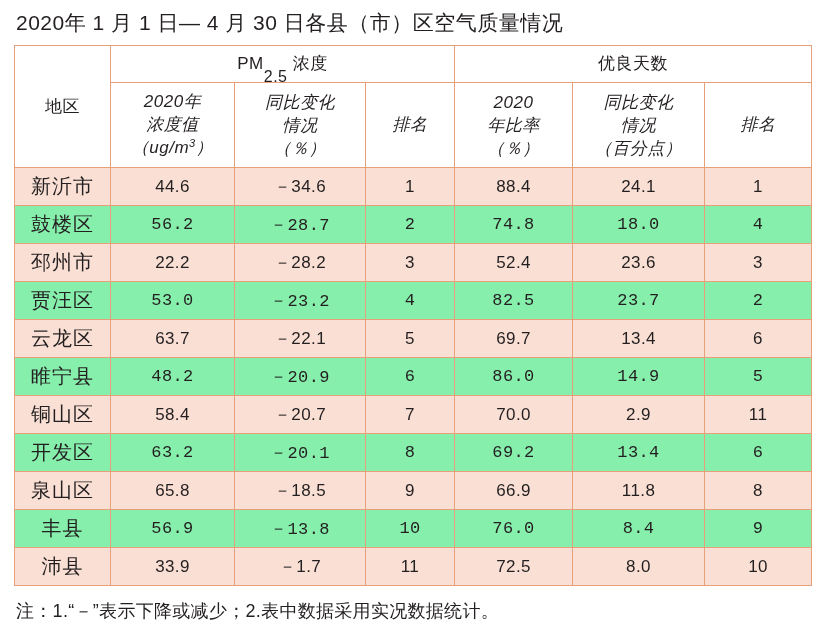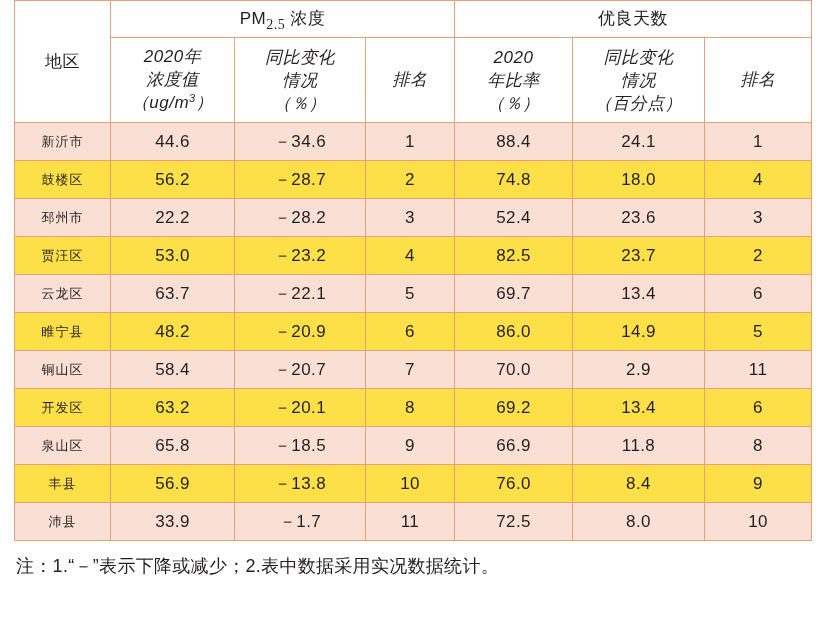--- a/index.html
+++ b/index.html
@@ -67,60 +67,61 @@
   }
   tbody td {
     height: 37px;
     font-size: 17px;
     letter-spacing: 0.4px;
   }
   tbody tr.odd td {
     background: #fae0d4;
   }
   tbody tr.even td {
-    background: #fde047;
+    background: #86efac;
+    font-family: Liberation Mono, monospace;
   }
   tbody td.region {
-    font-size: 13px;
+    font-size: 20px;
     letter-spacing: 1px;
   }
   .note {
     font-size: 18px;
     line-height: 24px;
     padding: 13px 0 0 2px;
     letter-spacing: 0.3px;
     color: #231f20;
     white-space: nowrap;
   }
   sub {
-    font-size: 14px;
+    font-size: 16px;
     vertical-align: baseline;
     position: relative;
-    top: 5px;
-    font-family: Liberation Serif, serif;
+    top: 13px;
   }
   sup {
     font-size: 11px;
     vertical-align: baseline;
     position: relative;
     top: -6px;
   }
   .col-region { width: 96px; }
   .col-val { width: 124px; }
   .col-chg { width: 131px; }
   .col-rank { width: 89px; }
   .col-val2 { width: 118px; }
   .col-chg2 { width: 132px; }
   .col-rank2 { width: 107px; }
 </style>
 </head>
 <body>
 
 <div class="page">
 
+  <div class="title">2020年 1 月 1 日— 4 月 30 日各县（市）区空气质量情况</div>
 
   <table class="airtable">
     <colgroup>
       <col class="col-region">
       <col class="col-val">
       <col class="col-chg">
       <col class="col-rank">
       <col class="col-val2">
       <col class="col-chg2">
       <col class="col-rank2">

